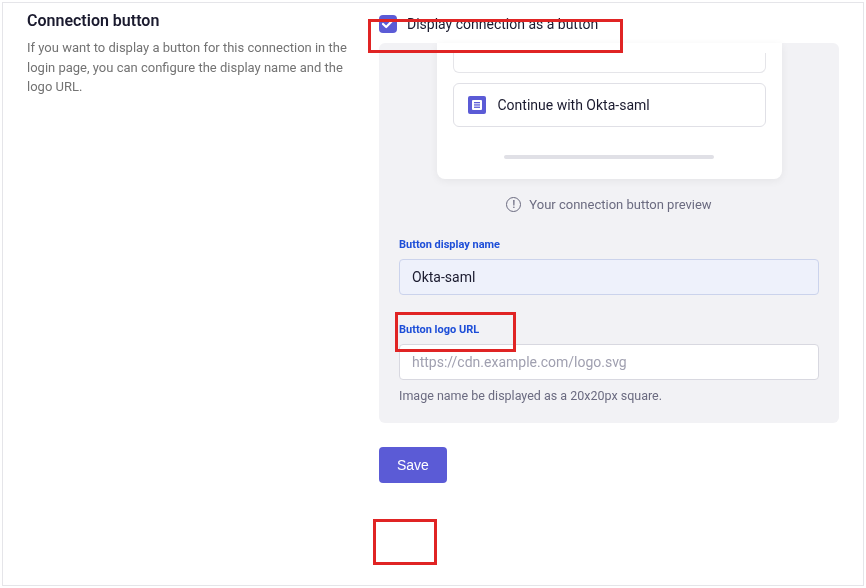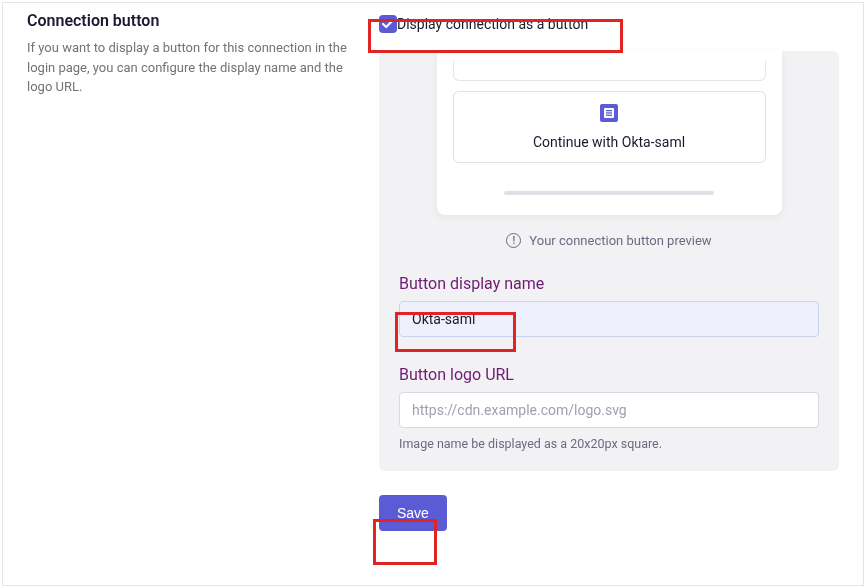--- a/index.html
+++ b/index.html
@@ -36,22 +36,22 @@
     line-height: 1.5;
   }
   .right-col {
     flex: 1;
     display: flex;
     flex-direction: column;
   }
   .checkbox-row {
     display: flex;
     align-items: center;
-    gap: 0;
-    margin-bottom: 18px;
+    gap: 10px;
+    margin-bottom: 10px;
     margin-top: 4px;
   }
   .checkbox {
     width: 18px;
     height: 18px;
     background: #5b5bd6;
     border-radius: 4px;
     display: flex;
     align-items: center;
     justify-content: center;
@@ -89,21 +89,20 @@
     border: 1px solid #e0e0e6;
     border-radius: 6px;
     padding: 12px 14px;
     display: flex;
     align-items: center;
     gap: 12px;
     font-size: 14px;
     color: #1a1a2e;
     margin-bottom: 28px;
     cursor: pointer;
-    flex-direction: column;
   }
   .preview-logo {
     width: 18px;
     height: 18px;
     background: #5b5bd6;
     border-radius: 2px;
     display: flex;
     align-items: center;
     justify-content: center;
     flex-shrink: 0;
@@ -131,23 +130,23 @@
     border-radius: 50%;
     display: flex;
     align-items: center;
     justify-content: center;
     font-size: 10px;
     line-height: 1;
     color: #6b6b80;
     font-weight: 600;
   }
   .form-label {
-    font-size: 16px;
-    font-weight: 400;
-    color: #701a75;
+    font-size: 11px;
+    font-weight: 700;
+    color: #1d4ed8;
     margin-bottom: 8px;
     display: block;
   }
   .form-input {
     width: 100%;
     border: 1px solid #d8d8e0;
     border-radius: 4px;
     padding: 9px 12px;
     font-size: 14px;
     color: #1a1a2e;

